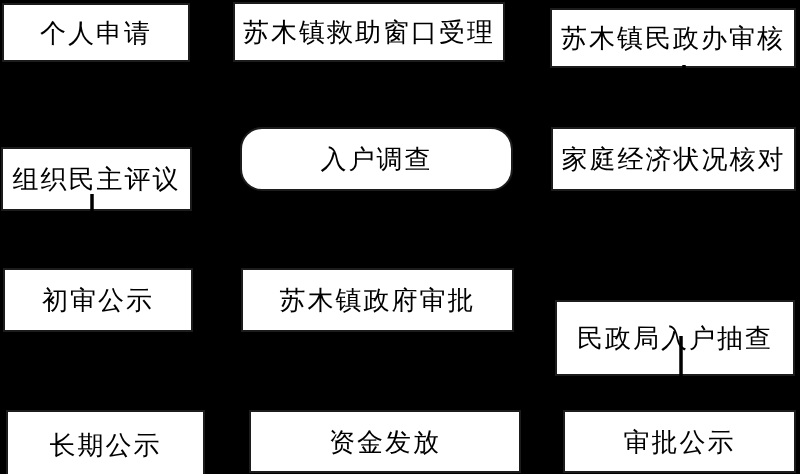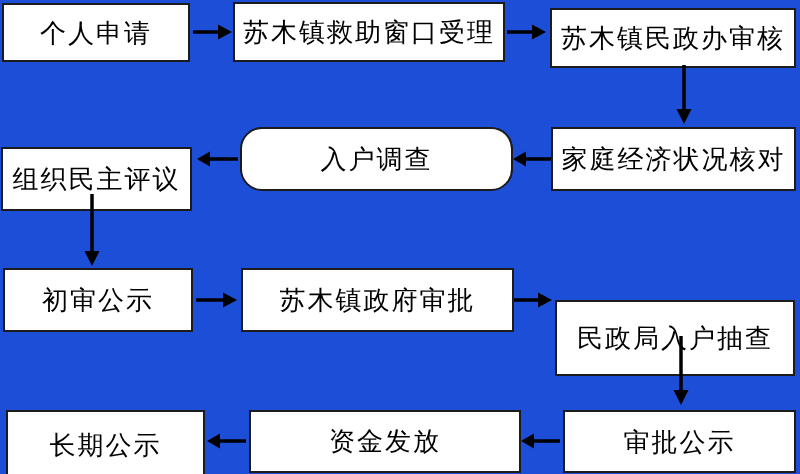--- a/index.html
+++ b/index.html
@@ -1,20 +1,20 @@
 <!DOCTYPE html>
 <html><head>
 <meta charset="utf-8">
 <style>
   html, body { margin: 0; padding: 0; background: #ffffff; }
   .canvas {
     position: relative;
     width: 800px;
     height: 474px;
-    background: #1d4ed8;
+    background: #000000;
     font-family: "DejaVu Serif", "Liberation Serif", serif;
     overflow: hidden;
   }
   .node {
     position: absolute;
     box-sizing: border-box;
     border: 2px solid #1c1c1c;
     background: #ffffff;
     display: flex;
     align-items: center;
@@ -36,21 +36,21 @@
   
   #n3  { left: 551px; top: 127px; width: 245px; height: 64px; }
   #n4  { left: 240px; top: 127px; width: 273px; height: 64px; border-radius: 22px; }
   #n5  { left: 1px;   top: 127px; width: 191px; height: 64px; margin-top: 20px; }
   
   #n6  { left: 3px;   top: 268px; width: 190px; height: 64px; }
   #n7  { left: 241px; top: 268px; width: 273px; height: 64px; }
   #n8  { left: 555px; top: 264px; width: 240px; height: 76px; margin-top: 36px; }
   
   #n9  { left: 563px; top: 410px; width: 233px; height: 63px; }
-  #n10 { left: 249px; top: 410px; width: 272px; height: 63px; font-family: Liberation Serif, serif; }
+  #n10 { left: 249px; top: 410px; width: 272px; height: 63px; }
   #n11 { left: 6px;   top: 410px; width: 199px; height: 69px; }
 
   
   #a0 { left: 193px; top: 21px; }
   #a1 { left: 507px; top: 21px; }
   #a2 { left: 196px; top: 148px; }
   #a3 { left: 513px; top: 148px; }
   #a4 { left: 196px; top: 289px; }
   #a5 { left: 514px; top: 289px; }
   #a6 { left: 206px; top: 430px; }

